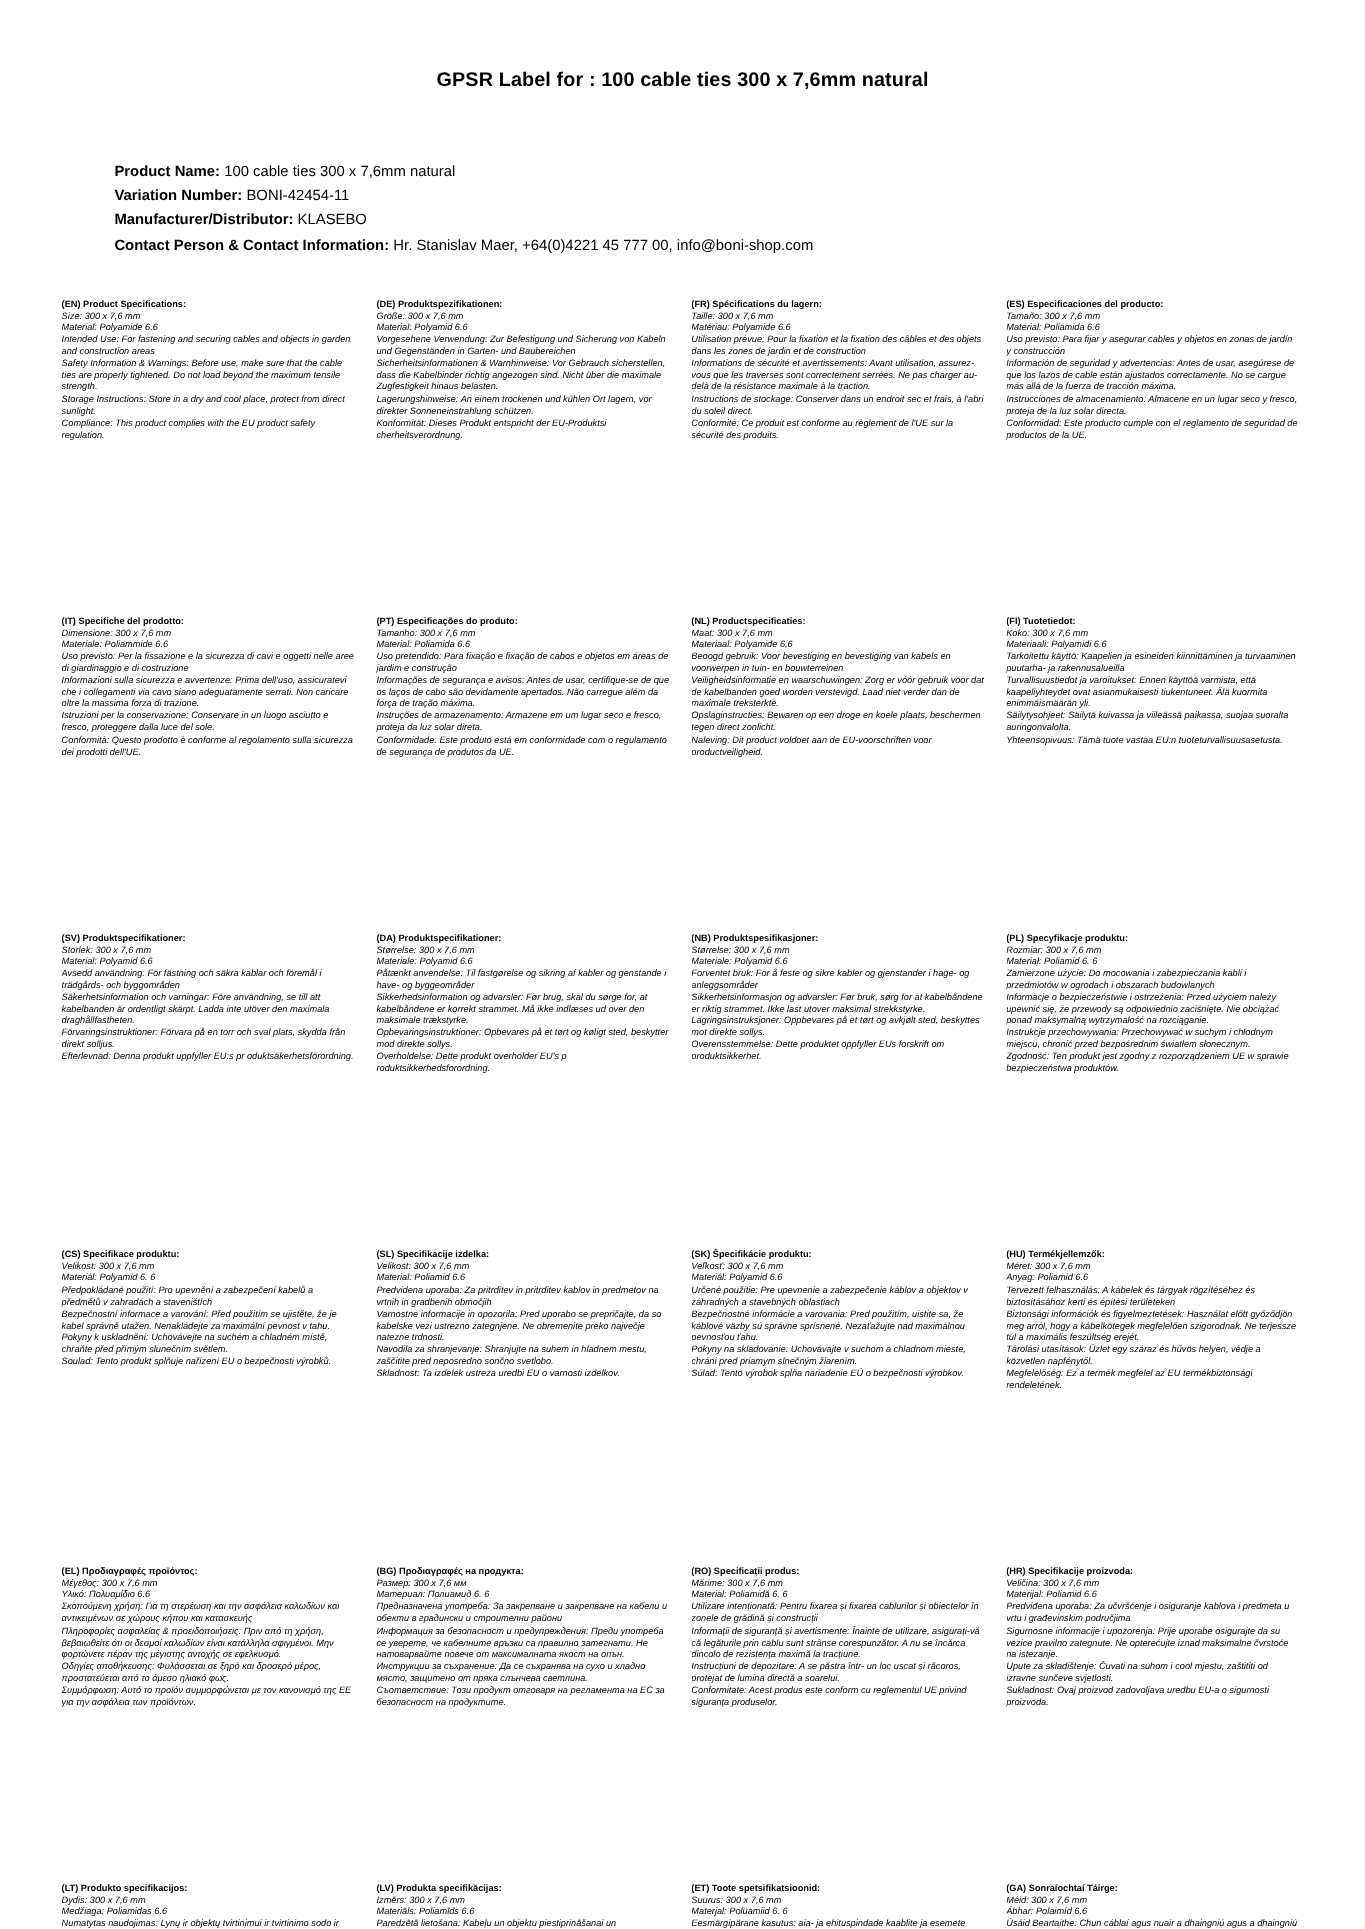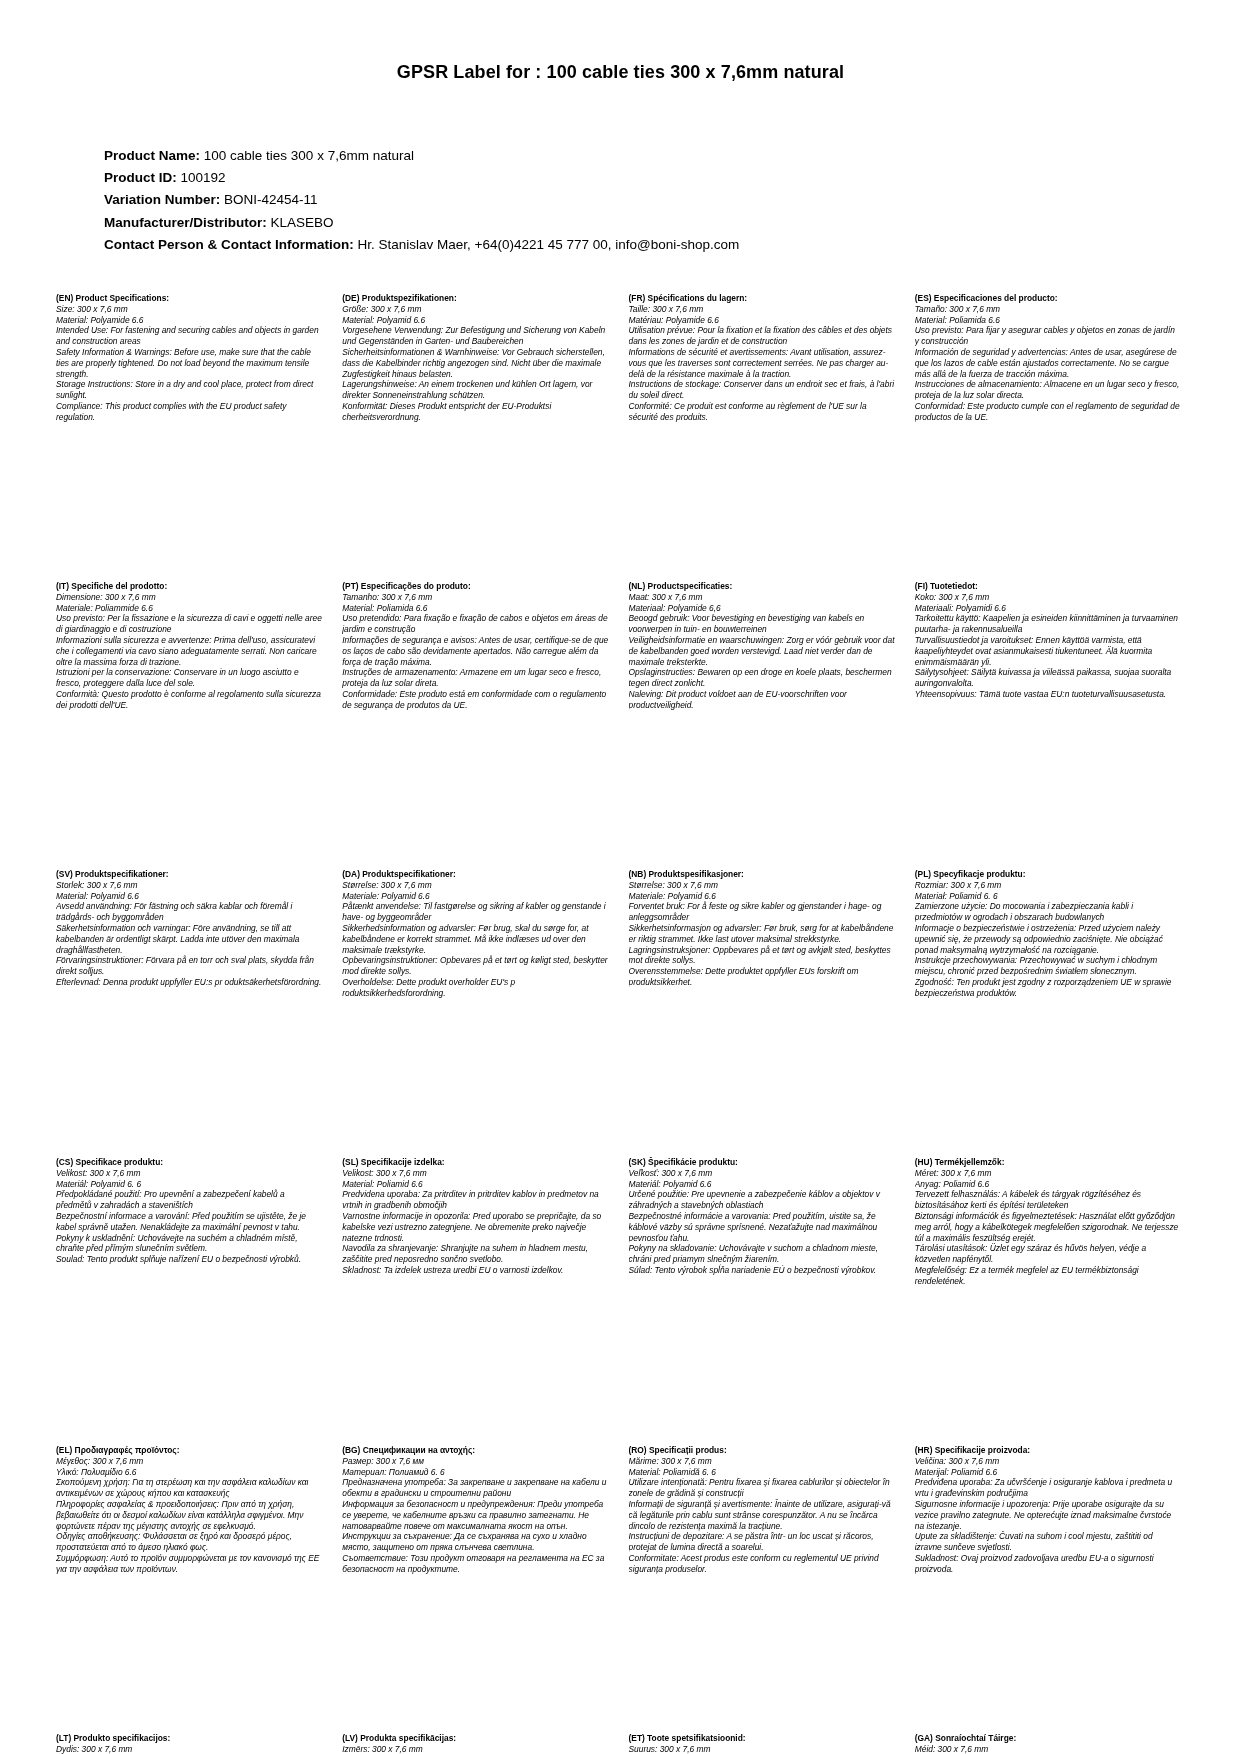--- a/index.html
+++ b/index.html
@@ -125,24 +125,20 @@
 <div class="page">
 
   <h1 class="doc-title">GPSR Label for : 100 cable ties 300 x 7,6mm natural</h1>
 
   <div class="meta">
     <div class="meta-row">
       <span class="meta-label">Product Name:</span>
       <span class="meta-value">100 cable ties 300 x 7,6mm natural</span>
     </div>
     <div class="meta-row">
-      <span class="meta-label">Product ID:</span>
-      <span class="meta-value">100192</span>
-    </div>
-    <div class="meta-row">
       <span class="meta-label">Variation Number:</span>
       <span class="meta-value">BONI-42454-11</span>
     </div>
     <div class="meta-row">
       <span class="meta-label">Manufacturer/Distributor:</span>
       <span class="meta-value">KLASEBO</span>
     </div>
     <div class="meta-row">
       <span class="meta-label">Contact Person &amp; Contact Information:</span>
       <span class="meta-value">Hr. Stanislav Maer, +64(0)4221 45 777 00, info@boni-shop.com</span>
@@ -300,21 +296,21 @@
     <div class="cell">
       <span class="cell-head">(EL) Προδιαγραφές προϊόντος:</span>
       <span class="cell-body">Μέγεθος: 300 x 7,6 mm
 Υλικό: Πολυαμίδιο 6.6
 Σκοπούμενη χρήση: Για τη στερέωση και την ασφάλεια καλωδίων και αντικειμένων σε χώρους κήπου και κατασκευής
 Πληροφορίες ασφαλείας &amp; προειδοποιήσεις: Πριν από τη χρήση, βεβαιωθείτε ότι οι δεσμοί καλωδίων είναι κατάλληλα σφιγμένοι. Μην φορτώνετε πέραν της μέγιστης αντοχής σε εφελκυσμό.
 Οδηγίες αποθήκευσης: Φυλάσσεται σε ξηρό και δροσερό μέρος, προστατεύεται από το άμεσο ηλιακό φως.
 Συμμόρφωση: Αυτό το προϊόν συμμορφώνεται με τον κανονισμό της ΕΕ για την ασφάλεια των προϊόντων.</span>
     </div>
     <div class="cell">
-      <span class="cell-head">(BG) Спецификации на αντοχής:</span>
+      <span class="cell-head">(BG) Προδιαγραφές на продукта:</span>
       <span class="cell-body">Размер: 300 x 7,6 мм
 Материал: Полиамид 6. 6
 Предназначена употреба: За закрепване и закрепване на кабели и обекти в градински и строителни райони
 Информация за безопасност и предупреждения: Преди употреба се уверете, че кабелните връзки са правилно затегнати. Не натоварвайте повече от максималната якост на опън.
 Инструкции за съхранение: Да се съхранява на сухо и хладно място, защитено от пряка слънчева светлина.
 Съответствие: Този продукт отговаря на регламента на ЕС за безопасност на продуктите.</span>
     </div>
 
     <div class="cell">
       <span class="cell-head">(RO) Specificații produs:</span>

